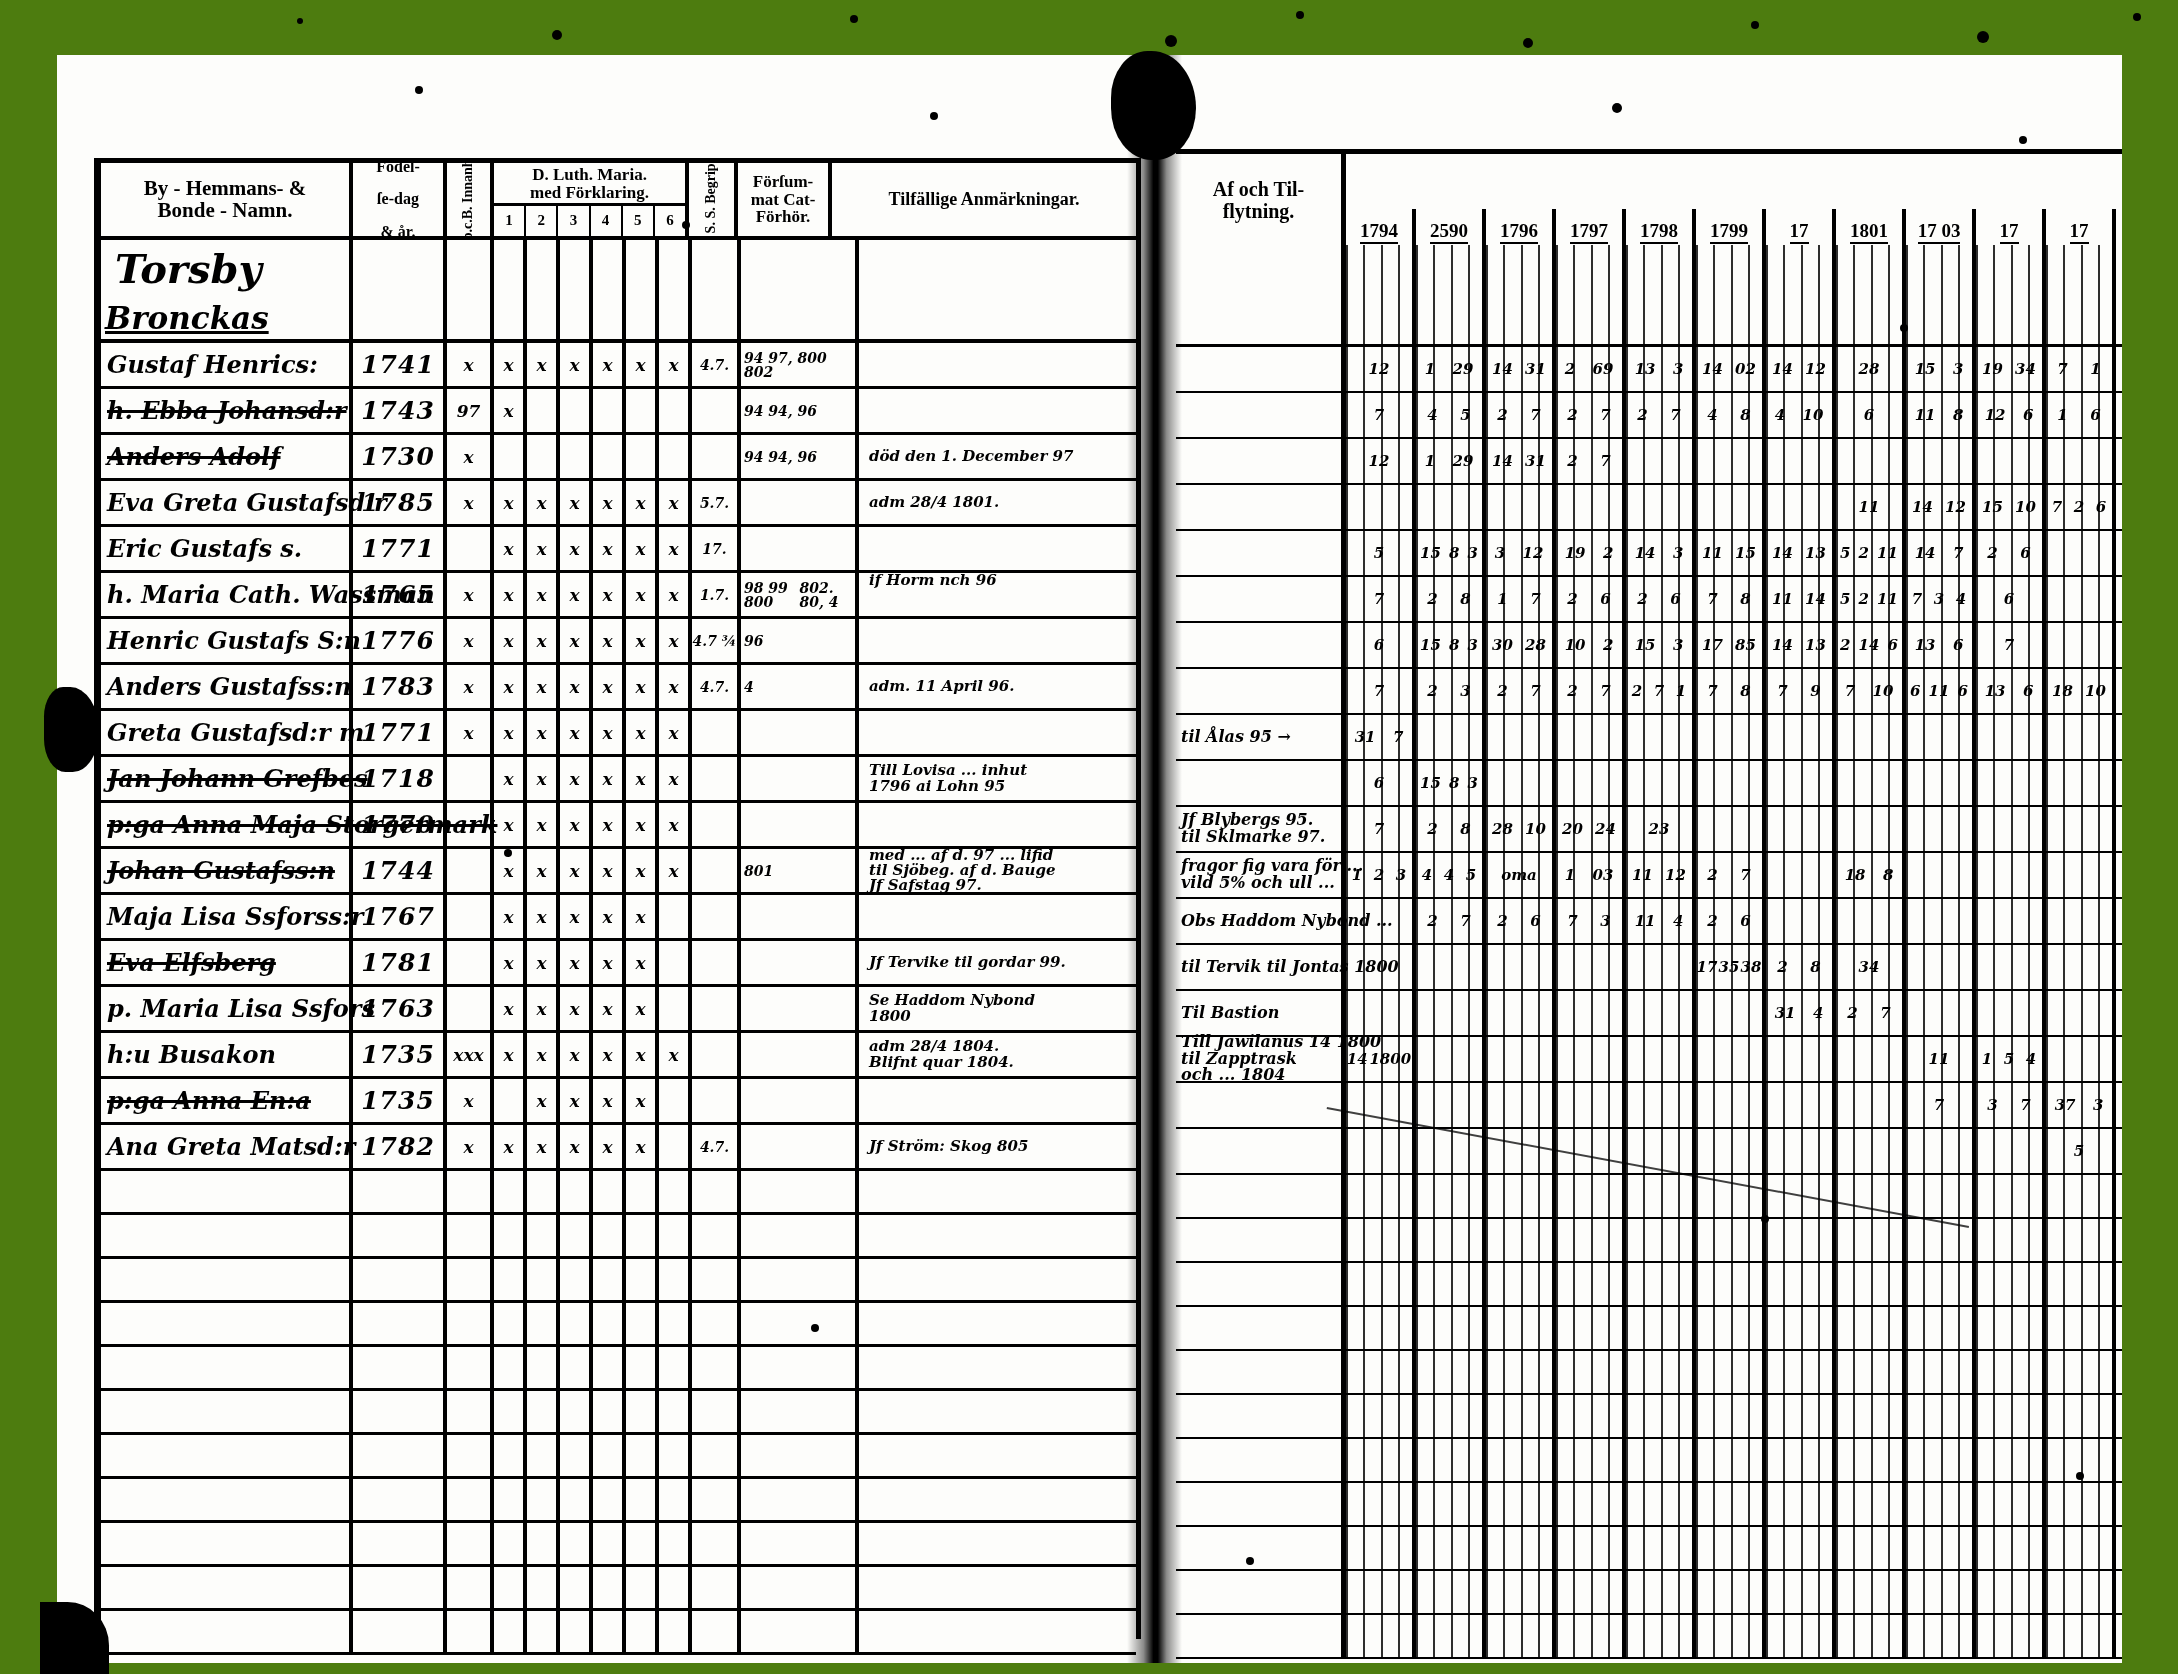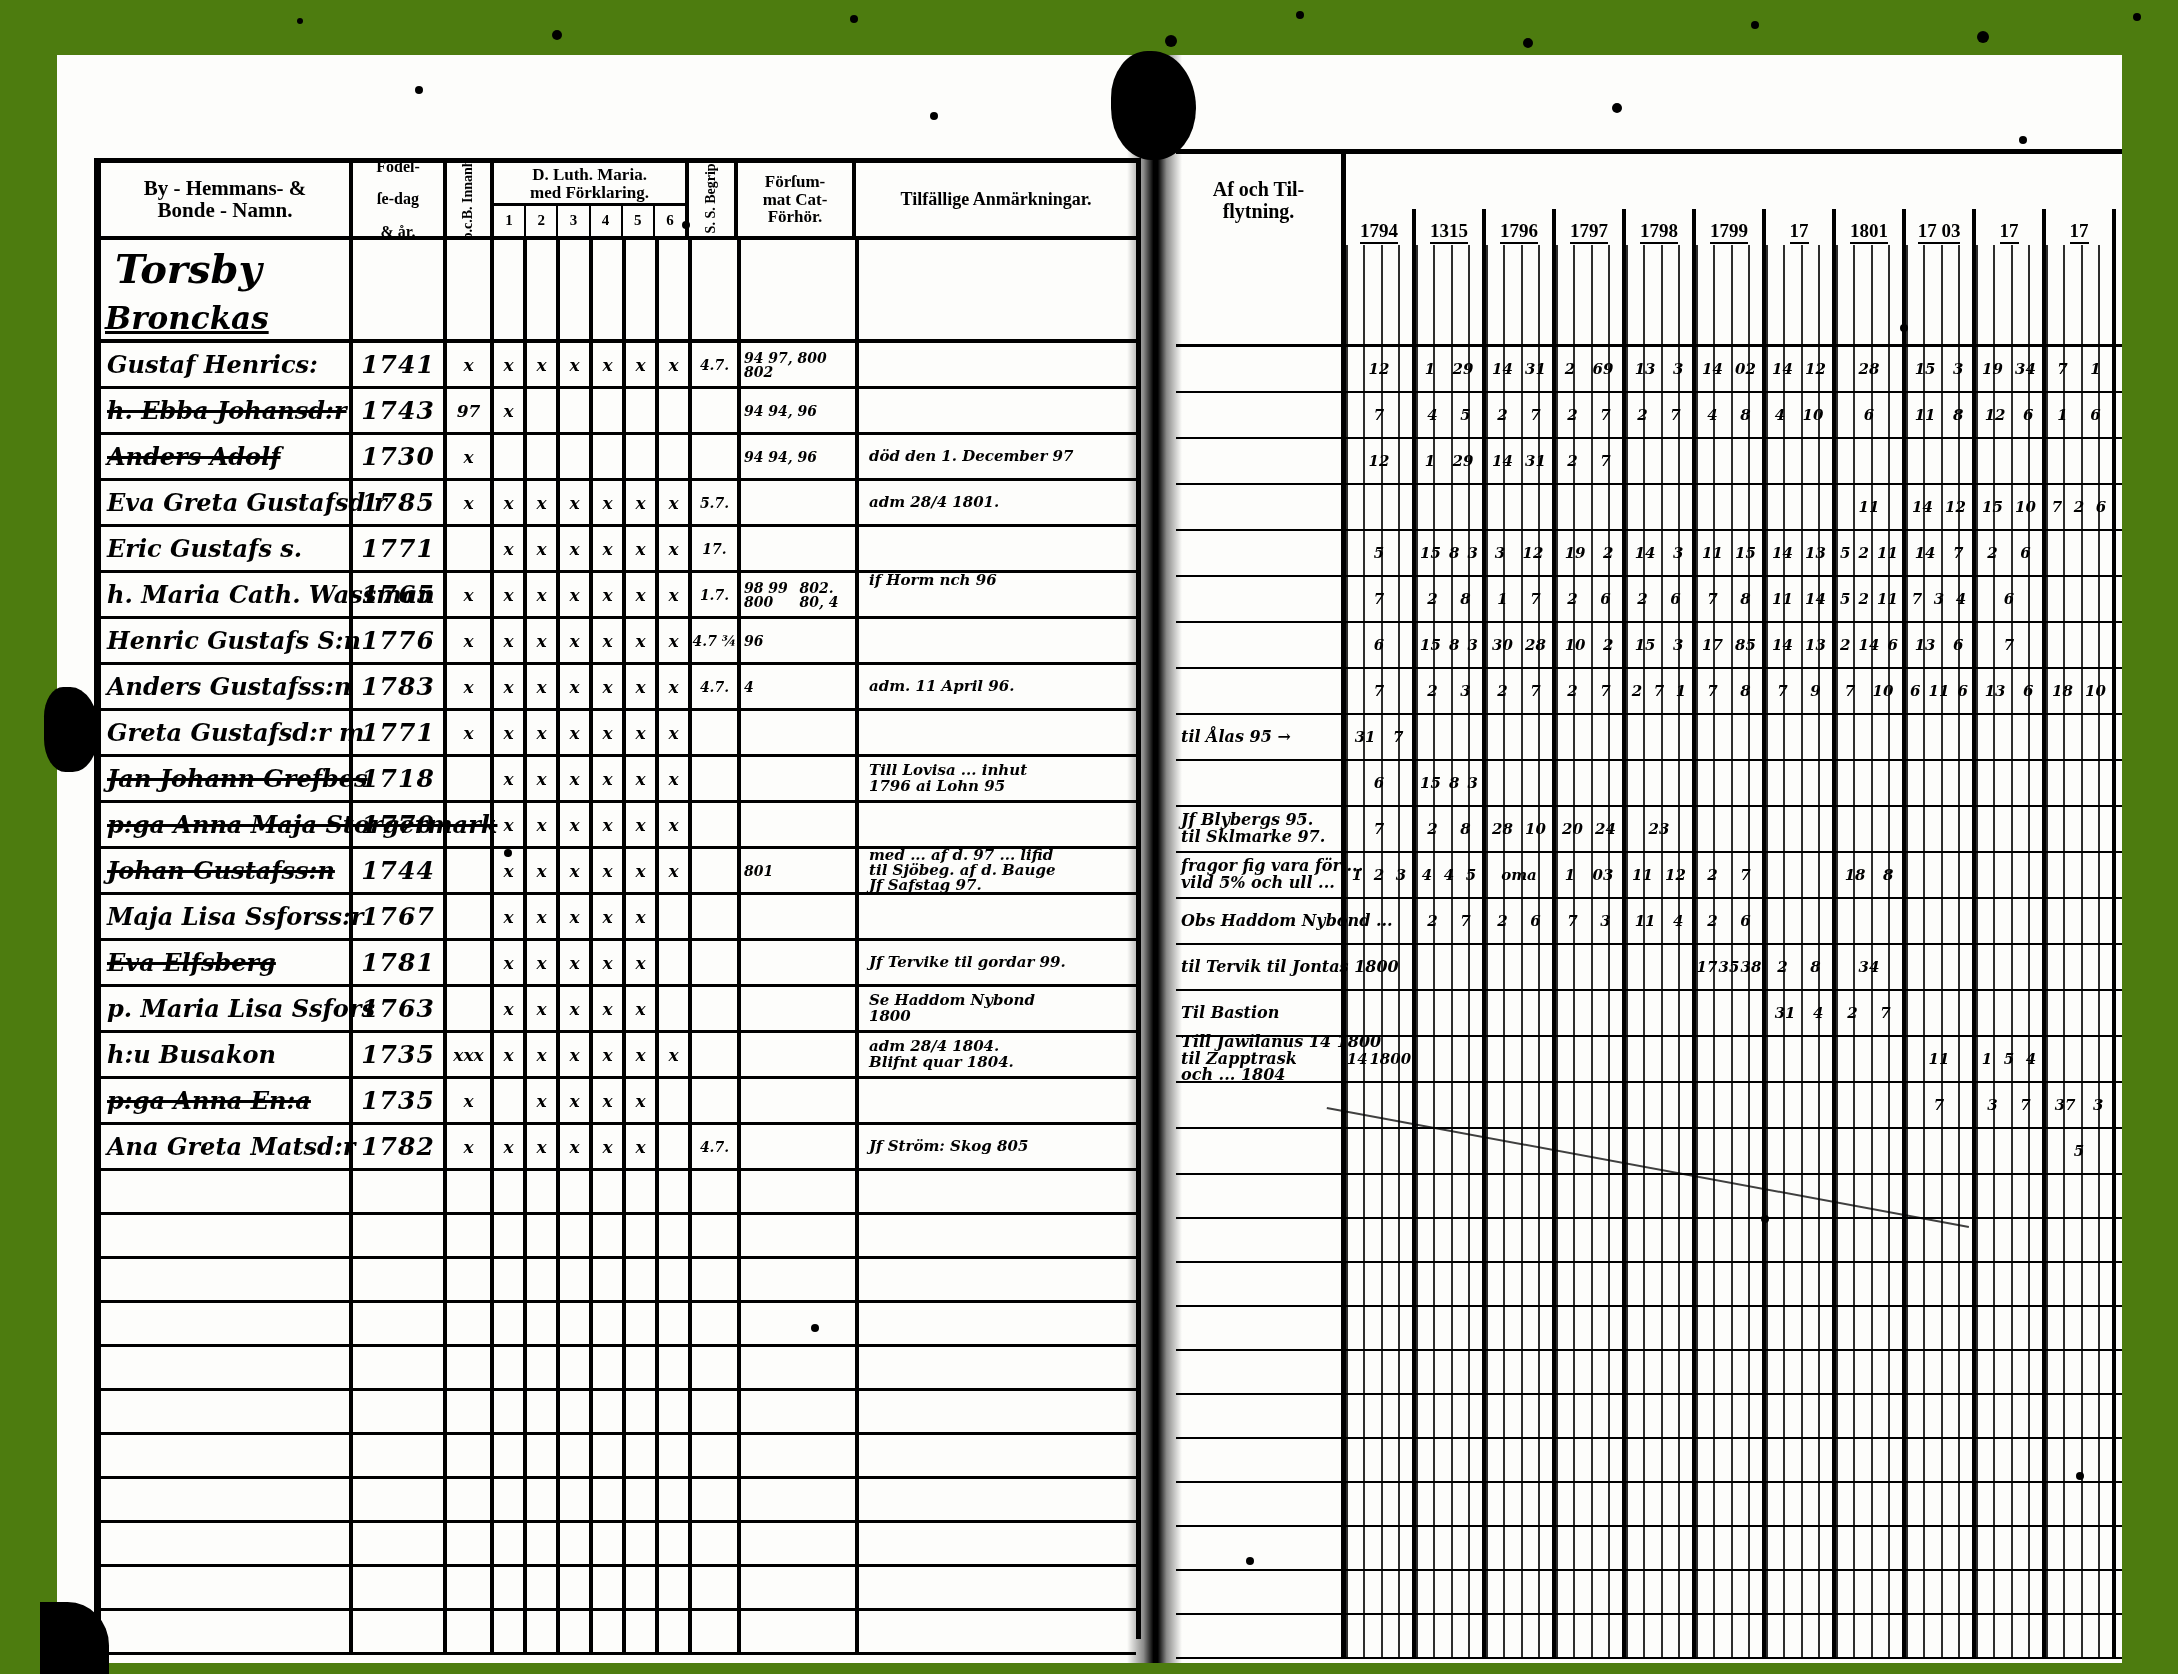--- a/index.html
+++ b/index.html
@@ -25,21 +25,21 @@
           border-top:5px solid #000;border-left:7px solid #000;border-right:5px solid #000;}
   .lhead{display:flex;height:77px;box-sizing:border-box;border-bottom:4px solid #000;font-weight:bold;}
   .hc{box-sizing:border-box;border-right:4px solid #000;display:flex;flex-direction:column;
       align-items:center;justify-content:center;text-align:center;line-height:1.04;overflow:hidden;}
   .hc:last-child{border-right:none;}
   .w-name{width:252px;font-size:21px;}
   .w-year{width:94px;font-size:16px;gap:16px;}
   .w-abc{width:47px;}
   .w-cat{width:195px;font-size:17px;justify-content:flex-start;padding-top:3px;}
   .w-dss{width:49px;}
-  .w-for{width:118px;font-size:17px;}
+  .w-for{width:94px;font-size:17px;}
   .w-anm{flex:1;font-size:18px;}
   .vtxt{writing-mode:vertical-rl;transform:rotate(180deg);font-size:14px;letter-spacing:0;white-space:nowrap;}
   .catsub{display:flex;width:100%;border-top:3px solid #000;margin-top:2px;flex:1;}
   .catsub span{flex:1;border-right:2px solid #000;font-size:15px;display:flex;align-items:center;justify-content:center;}
   .catsub span:last-child{border-right:none;}
 
   .lrow{display:flex;height:46px;box-sizing:border-box;border-bottom:3px solid #000;position:relative;}
   .lrow.vh1{height:57px;border-bottom:none;}
   .lrow.vh2{height:46px;border-bottom:4px solid #000;}
   .lrow.empty{height:44px;}
@@ -617,21 +617,21 @@
     <div class="rhead">
       <div class="fhead">
         <span>Af och Til-</span>
         <span>flytning.</span>
       </div>
       <div class="yrow" id="year-row">
           <div class="ycol-h">
             <b>1794</b>
           </div>
           <div class="ycol-h">
-            <b>1315</b>
+            <b>2590</b>
           </div>
           <div class="ycol-h">
             <b>1796</b>
           </div>
           <div class="ycol-h">
             <b>1797</b>
           </div>
           <div class="ycol-h">
             <b>1798</b>
           </div>

